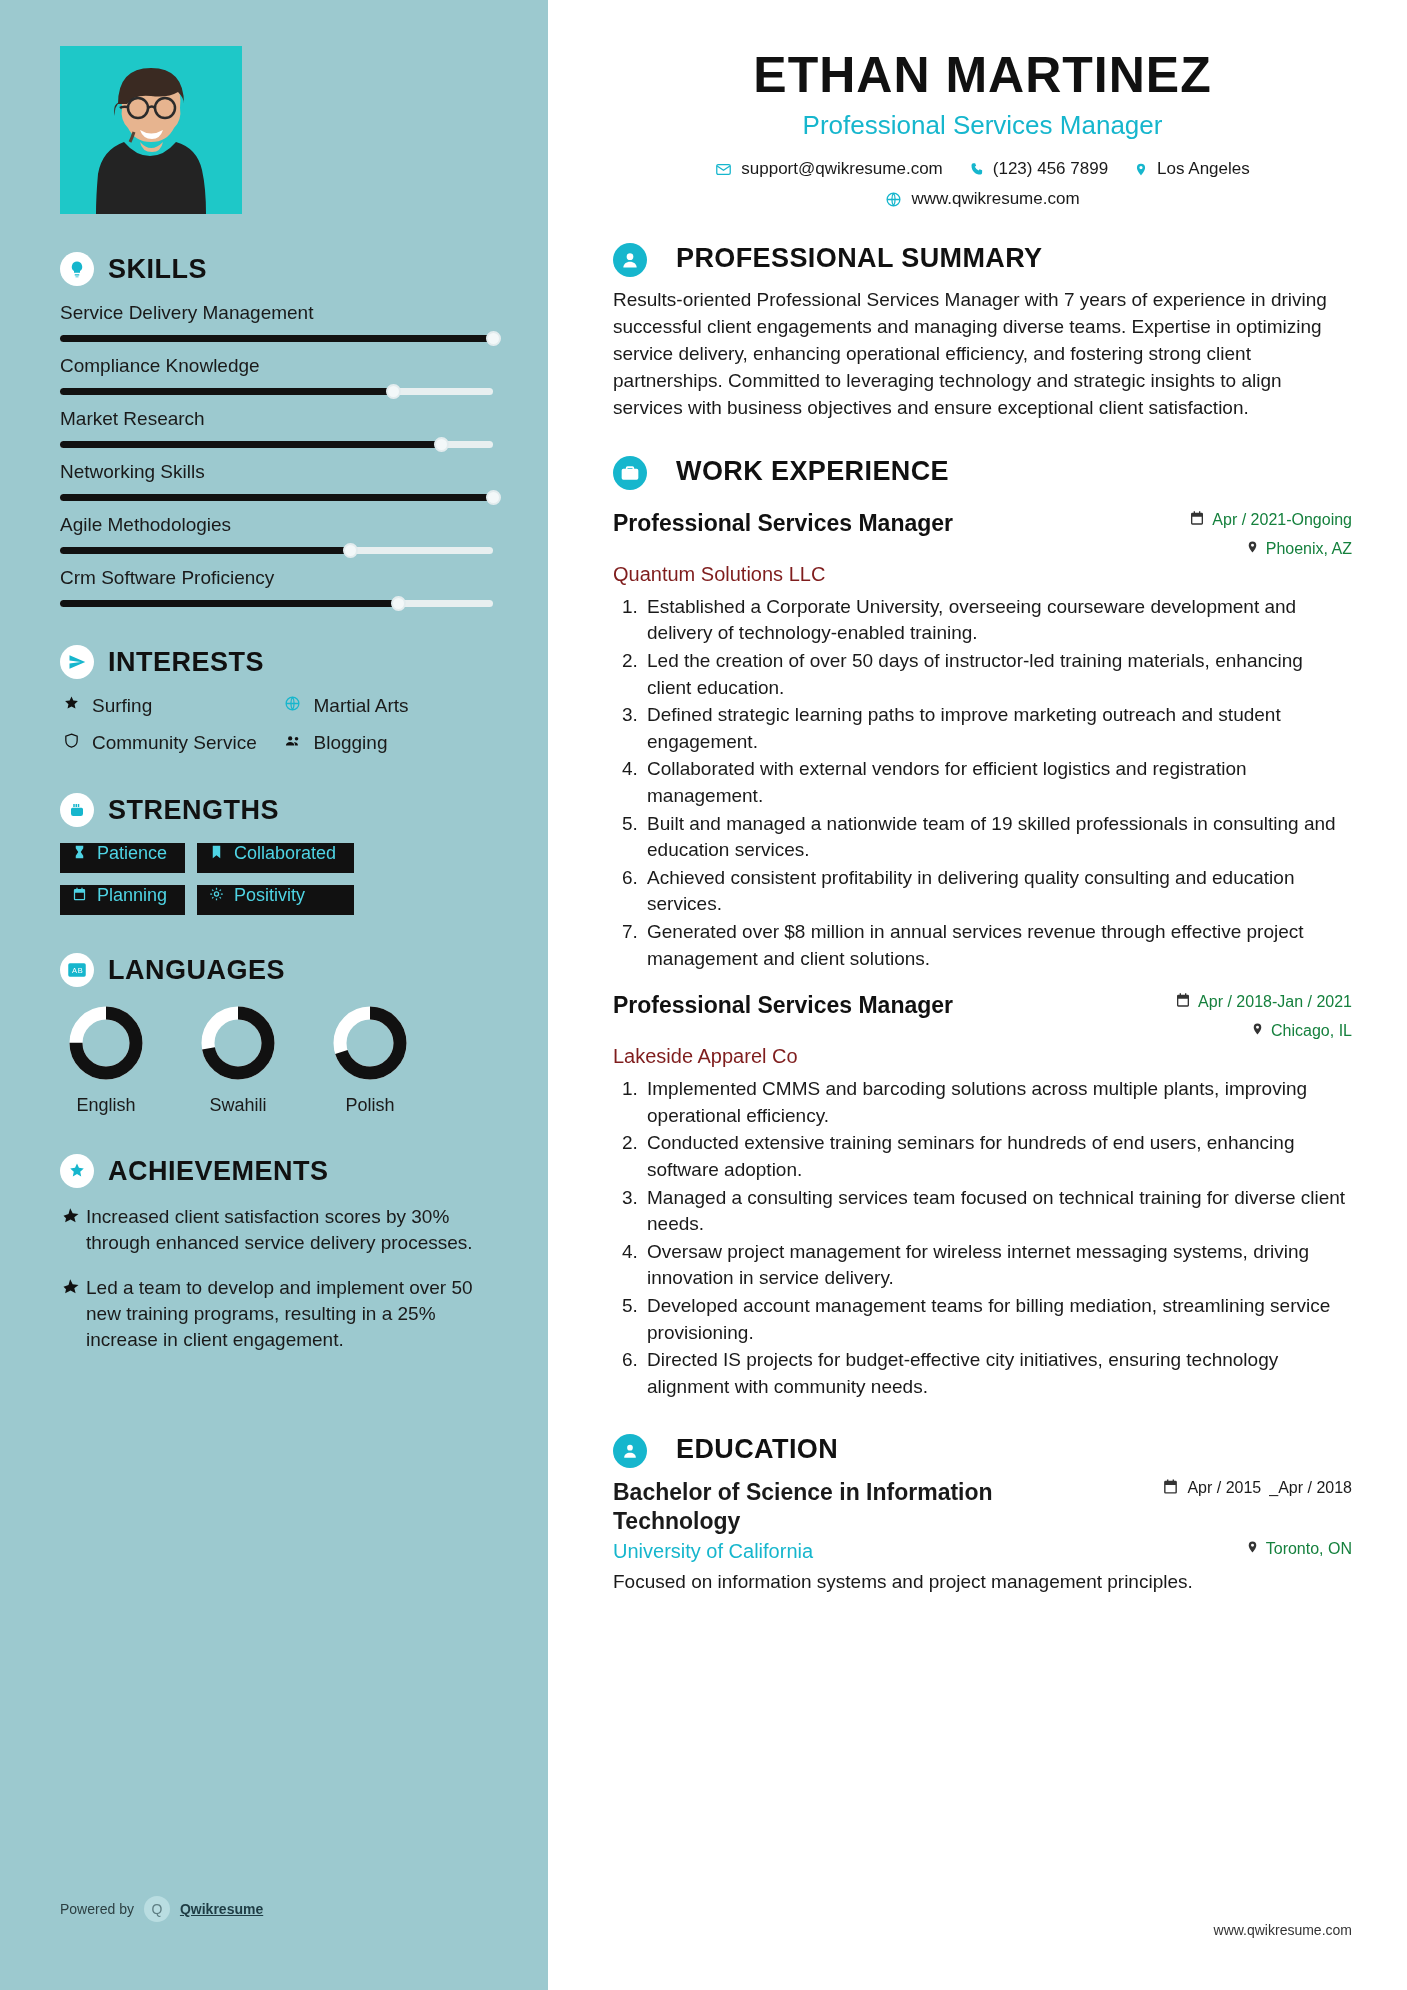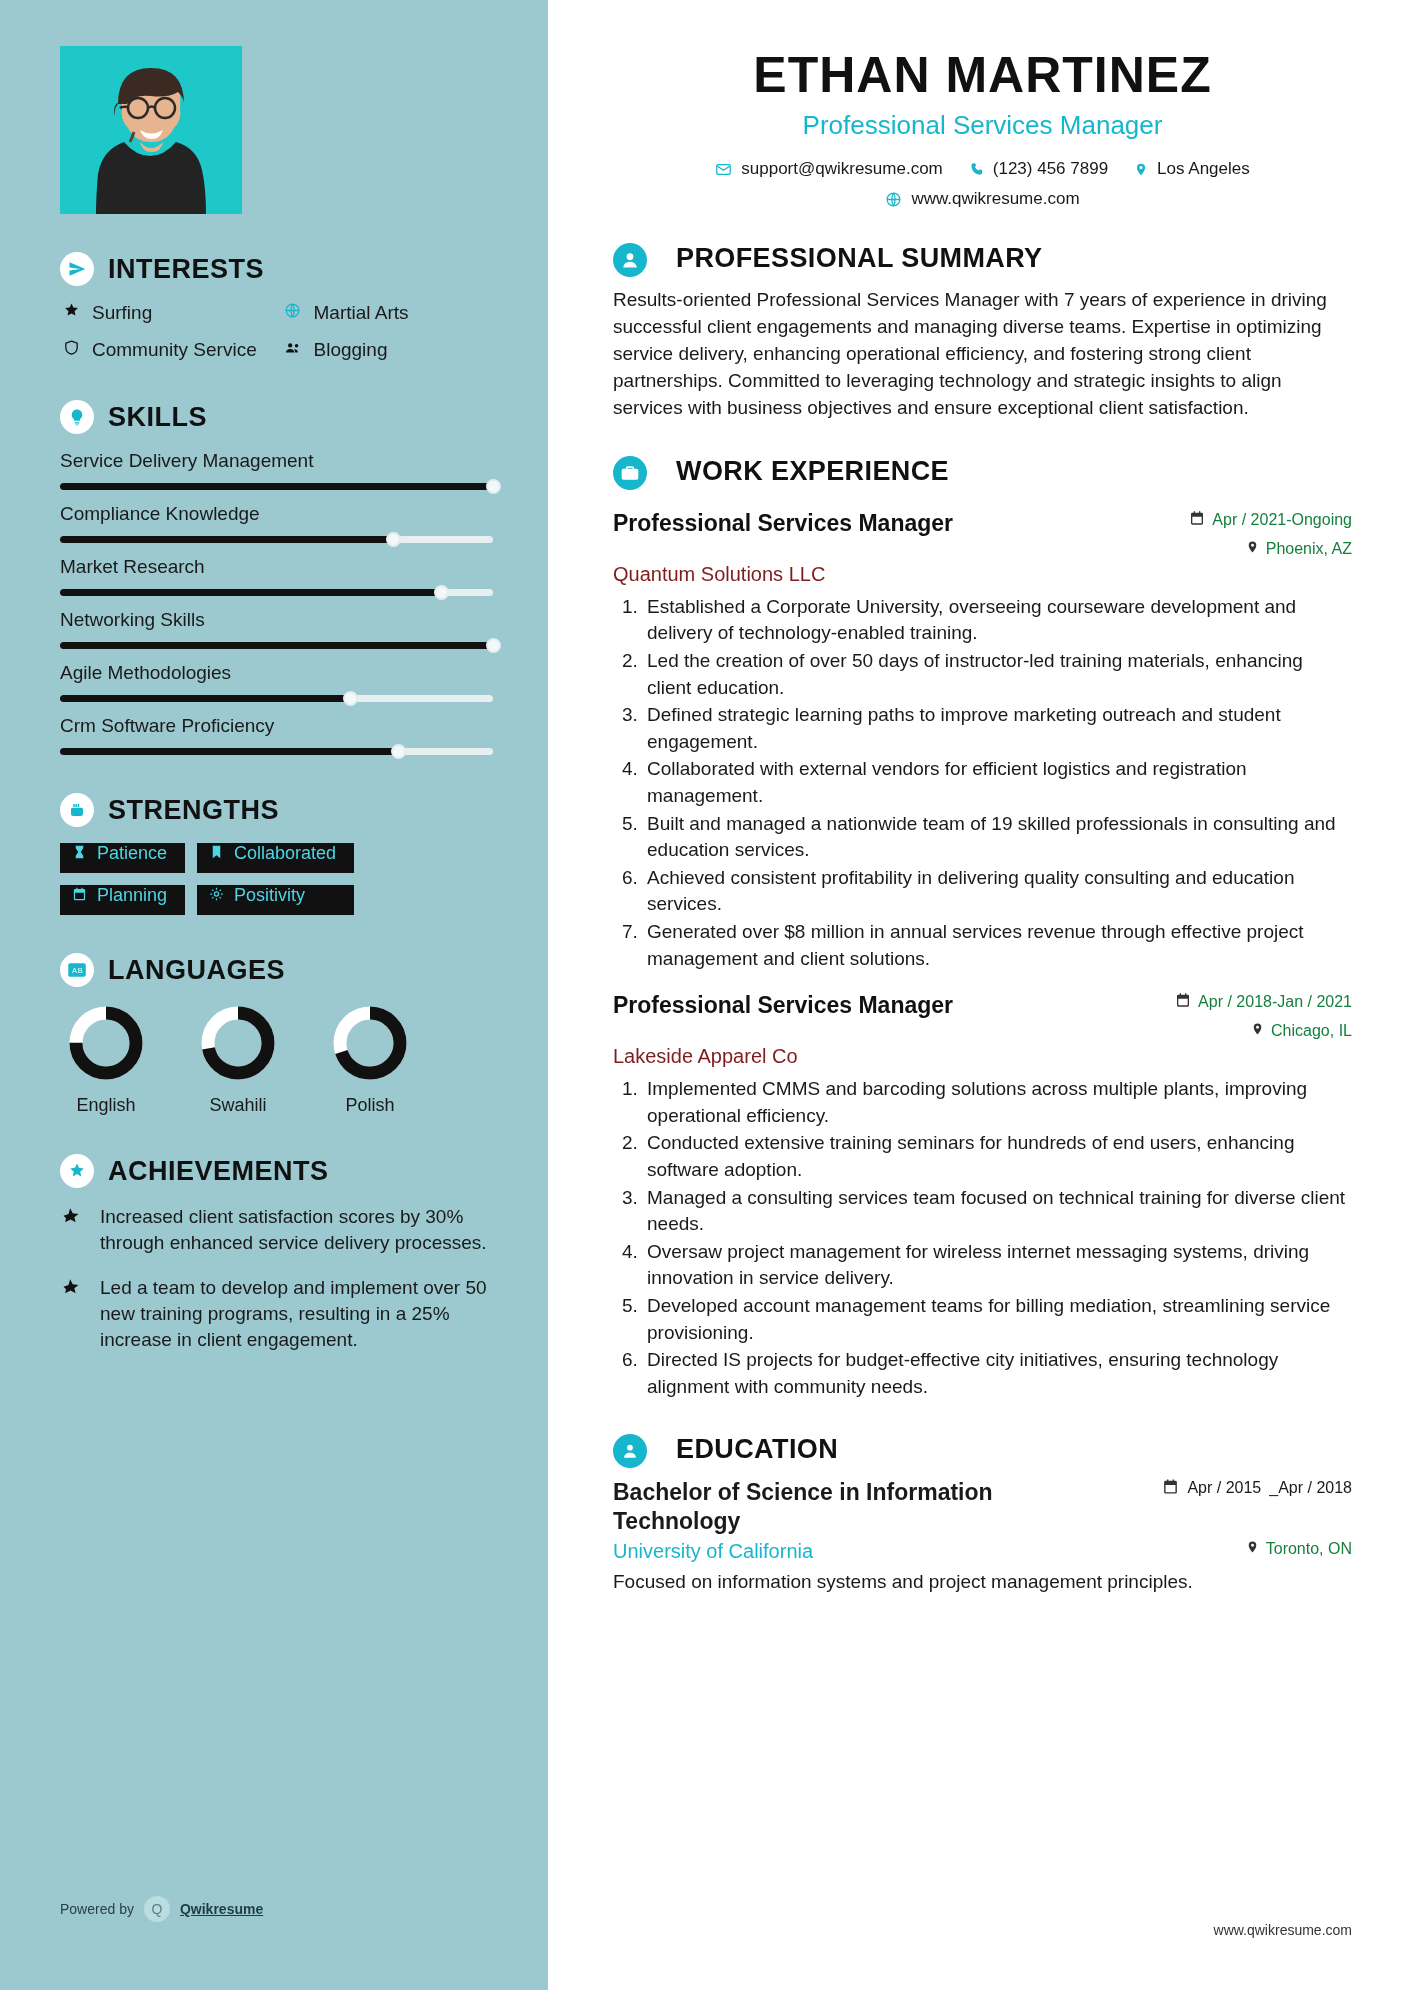--- a/index.html
+++ b/index.html
@@ -99,21 +99,21 @@
   }
   .strength .si { font-size:16px; }
 
   
   .langs { display:flex; gap:40px; margin-top: 14px; }
   .lang { text-align:center; width: 92px; }
   .donut { width: 80px; height: 80px; margin: 0 auto; }
   .lang-label { font-size:18px; margin-top: 12px; }
 
   
-  .ach { display:flex; gap:14px; margin-bottom: 20px; }
+  .ach { display:flex; margin-bottom: 20px; }
   .ach .ai { flex:0 0 auto; width:26px; font-size:19px; color:#111; }
   .ach p { margin:0; font-size:19px; line-height:1.35; }
 
   .powered {
     position:absolute; left:60px; bottom: 68px;
     display:flex; align-items:center; gap:10px;
     font-size:14px; color:#2c3f42;
   }
   .powered .pc {
     width:26px; height:26px; border-radius:50%;
@@ -210,60 +210,20 @@
           <path d="M64 96 q-22 8 -26 32 q-2 22 -2 40 h110 q0 -26 -4 -44 q-5 -22 -26 -28 q-12 14 -26 14 q-14 0 -26 -14z" fill="#232323"></path>
           <path d="M80 96 q11 12 23 0 q-2 10 -11 10 q-10 0 -12 -10z" fill="#e7b48f"></path>
         </g>
       </svg>
     </div>
 
     <section class="side-section">
       <div class="side-head">
         <span class="circ-icon">
           <svg width="18" height="18" viewBox="0 0 24 24" fill="#16b6cd">
-              <path d="M2 21l21-9L2 3v7l15 2-15 2v7z"></path>
-            </svg>
-        </span>
-        <h2>INTERESTS</h2>
-      </div>
-      <div class="interests-grid" id="interests-list">
-          <div class="interest">
-            <span class="gi"><svg width="17" height="17" viewBox="0 0 24 24" fill="#111">
-                <path d="M12 2l2.6 5.8L21 8.6l-4.7 4.3 1.3 6.3L12 16.1 6.4 19.2l1.3-6.3L3 8.6l6.4-.8L12 2z"></path>
-              </svg></span>
-            <span>Surfing</span>
-          </div>
-          <div class="interest">
-            <span class="gi"><svg width="17" height="17" viewBox="0 0 24 24" fill="none" stroke="#16b6cd" stroke-width="1.8">
-                <circle cx="12" cy="12" r="9"></circle>
-                <path d="M3 12h18M12 3c3 3.5 3 14 0 18M12 3c-3 3.5-3 14 0 18"></path>
-              </svg></span>
-            <span>Martial Arts</span>
-          </div>
-          <div class="interest">
-            <span class="gi"><svg width="17" height="17" viewBox="0 0 24 24" fill="none" stroke="#111" stroke-width="1.8">
-                <path d="M12 3l8 3v6c0 5-3.4 8.3-8 9.5C7.4 20.3 4 17 4 12V6l8-3z"></path>
-              </svg></span>
-            <span>Community Service</span>
-          </div>
-          <div class="interest">
-            <span class="gi"><svg width="18" height="17" viewBox="0 0 24 24" fill="#111">
-                <circle cx="8" cy="9" r="3"></circle>
-                <circle cx="17" cy="9.5" r="2.5"></circle>
-                <path d="M2 19c0-3.3 2.7-5 6-5s6 1.7 6 5H2zm13 0c0-2.2-.8-3.7-2-4.6 3-.5 6 1 6 4.6h-4z"></path>
-              </svg></span>
-            <span>Blogging</span>
-          </div>
-        </div>
-    </section>
-
-    <section class="side-section">
-      <div class="side-head">
-        <span class="circ-icon">
-          <svg width="18" height="18" viewBox="0 0 24 24" fill="#16b6cd">
               <path d="M12 2a7 7 0 0 0-4 12.7V17h8v-2.3A7 7 0 0 0 12 2zm-3 17h6v1.5H9V19zm1 3h4v1h-4v-1z"></path>
             </svg>
         </span>
         <h2>SKILLS</h2>
       </div>
       <div id="skills-list">
           <div class="skill">
             <div class="skill-name">Service Delivery Management</div>
             <div class="bar">
               <div class="fill" style="width:100%"></div>
@@ -297,20 +257,60 @@
               <div class="fill" style="width:67%"></div>
               <div class="knob" style="left:67%"></div>
             </div>
           </div>
           <div class="skill">
             <div class="skill-name">Crm Software Proficiency</div>
             <div class="bar">
               <div class="fill" style="width:78%"></div>
               <div class="knob" style="left:78%"></div>
             </div>
+          </div>
+        </div>
+    </section>
+
+    <section class="side-section">
+      <div class="side-head">
+        <span class="circ-icon">
+          <svg width="18" height="18" viewBox="0 0 24 24" fill="#16b6cd">
+              <path d="M2 21l21-9L2 3v7l15 2-15 2v7z"></path>
+            </svg>
+        </span>
+        <h2>INTERESTS</h2>
+      </div>
+      <div class="interests-grid" id="interests-list">
+          <div class="interest">
+            <span class="gi"><svg width="17" height="17" viewBox="0 0 24 24" fill="#111">
+                <path d="M12 2l2.6 5.8L21 8.6l-4.7 4.3 1.3 6.3L12 16.1 6.4 19.2l1.3-6.3L3 8.6l6.4-.8L12 2z"></path>
+              </svg></span>
+            <span>Surfing</span>
+          </div>
+          <div class="interest">
+            <span class="gi"><svg width="17" height="17" viewBox="0 0 24 24" fill="none" stroke="#16b6cd" stroke-width="1.8">
+                <circle cx="12" cy="12" r="9"></circle>
+                <path d="M3 12h18M12 3c3 3.5 3 14 0 18M12 3c-3 3.5-3 14 0 18"></path>
+              </svg></span>
+            <span>Martial Arts</span>
+          </div>
+          <div class="interest">
+            <span class="gi"><svg width="17" height="17" viewBox="0 0 24 24" fill="none" stroke="#111" stroke-width="1.8">
+                <path d="M12 3l8 3v6c0 5-3.4 8.3-8 9.5C7.4 20.3 4 17 4 12V6l8-3z"></path>
+              </svg></span>
+            <span>Community Service</span>
+          </div>
+          <div class="interest">
+            <span class="gi"><svg width="18" height="17" viewBox="0 0 24 24" fill="#111">
+                <circle cx="8" cy="9" r="3"></circle>
+                <circle cx="17" cy="9.5" r="2.5"></circle>
+                <path d="M2 19c0-3.3 2.7-5 6-5s6 1.7 6 5H2zm13 0c0-2.2-.8-3.7-2-4.6 3-.5 6 1 6 4.6h-4z"></path>
+              </svg></span>
+            <span>Blogging</span>
           </div>
         </div>
     </section>
 
     <section class="side-section">
       <div class="side-head">
         <span class="circ-icon">
           <svg width="18" height="18" viewBox="0 0 24 24" fill="#16b6cd">
               <path d="M6 9h12a2 2 0 0 1 2 2v6a3 3 0 0 1-3 3H7a3 3 0 0 1-3-3v-6a2 2 0 0 1 2-2zm1-5h2v4H7V4zm3 0h2v4h-2V4zm3 0h2v4h-2V4z"></path>
             </svg>

